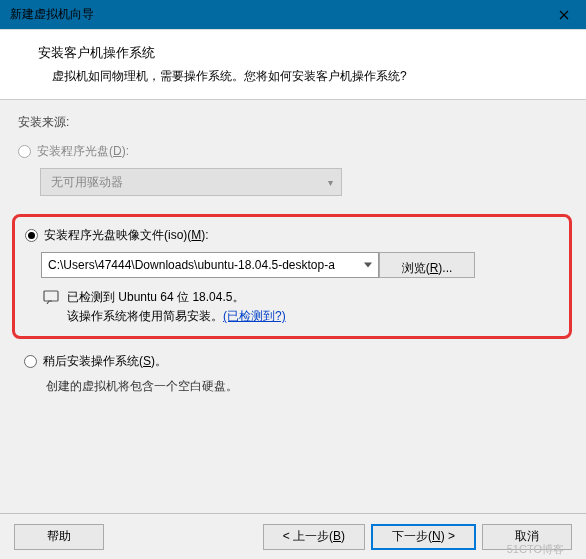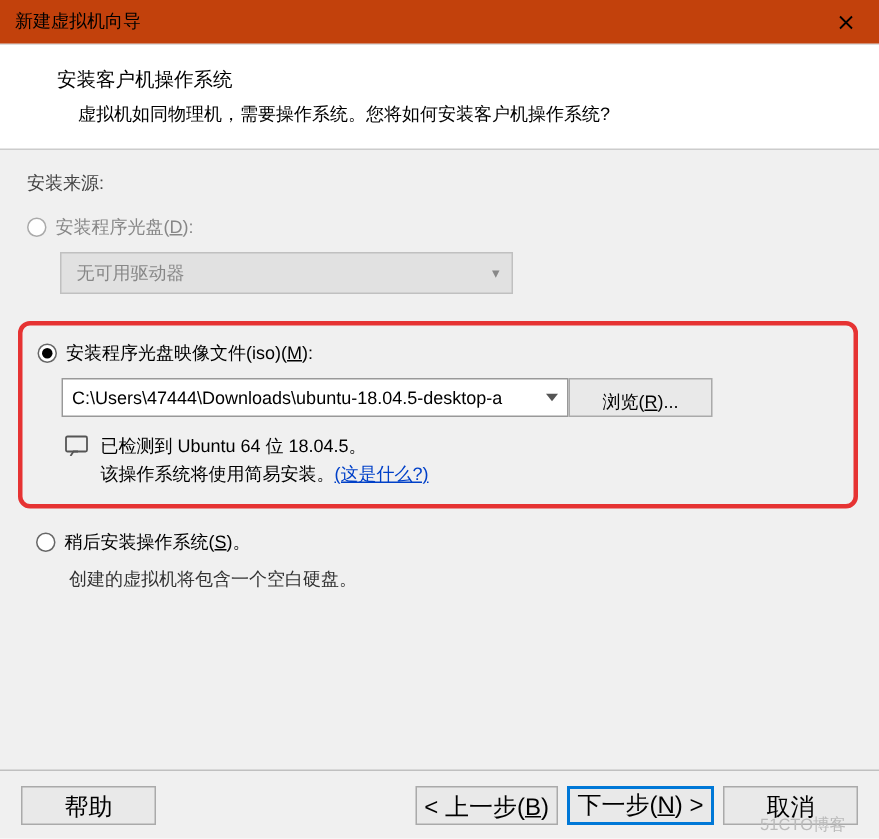--- a/index.html
+++ b/index.html
@@ -1,17 +1,17 @@
 <!DOCTYPE html>
 <html><head>
   <meta charset="utf-8">
   <style>
     * { box-sizing: border-box; margin: 0; padding: 0; }
     body { font-family: "Microsoft YaHei", "Segoe UI", sans-serif; font-size: 12px; color: #000; background: #fff; width: 586px; height: 559px; overflow: hidden; position: relative; }
-    .titlebar { display: flex; align-items: center; justify-content: space-between; height: 30px; padding: 0 0 0 10px; border-bottom: 1px solid #ddd; background: #c2410c; }
+    .titlebar { display: flex; align-items: center; justify-content: space-between; height: 30px; padding: 0 0 0 10px; border-bottom: 1px solid #ddd; background: #0369a1; }
     .close-btn { width: 44px; height: 30px; display: flex; align-items: center; justify-content: center; font-size: 14px; cursor: pointer; }
     .header-section { background: #fff; padding: 14px 20px 14px 38px; border-bottom: 1px solid #ccc; }
     .header-title { font-weight: normal; font-size: 13px; margin-bottom: 6px; }
     .header-desc { font-size: 12px; padding-left: 14px; }
     .content-area { background: #f0f0f0; padding: 14px 18px 10px 18px; height: 418px; }
     .source-label { margin-bottom: 12px; color: #444; }
     .option-group { margin-bottom: 18px; }
     .radio-row { display: flex; align-items: center; gap: 6px; margin-bottom: 8px; }
     .radio { width: 13px; height: 13px; border-radius: 50%; border: 1px solid #666; background: #fff; display: inline-flex; align-items: center; justify-content: center; flex-shrink: 0; }
     .radio.disabled { border-color: #aaa; }
@@ -26,21 +26,21 @@
     .path-input { flex: 1; max-width: 338px; height: 26px; background: #fff; border: 1px solid #999; padding: 0 22px 0 6px; font-size: 12px; position: relative; display: flex; align-items: center; }
     .path-input::after { content: ""; position: absolute; right: 6px; top: 50%; transform: translateY(-50%); border-left: 4px solid transparent; border-right: 4px solid transparent; border-top: 5px solid #555; }
     .browse-btn { width: 96px; height: 26px; background: #e9e9e9; border: 1px solid #aaa; display: flex; align-items: flex-end; justify-content: center; cursor: pointer; }
     .detect-row { display: flex; gap: 8px; margin: 4px 0 0 24px; font-size: 12px; line-height: 1.6; }
     .info-icon { width: 16px; height: 14px; flex-shrink: 0; margin-top: 2px; }
     .link { color: #0040c8; text-decoration: underline; cursor: pointer; }
     .later-group { margin-left: 6px; }
     .later-desc { margin: 8px 0 0 22px; color: #333; }
     .footer { position: absolute; bottom: 0; left: 0; right: 0; height: 46px; border-top: 1px solid #c0c0c0; background: #f0f0f0; display: flex; align-items: center; padding: 0 14px; gap: 6px; }
     .footer-spacer { flex: 1; }
-    .btn { height: 26px; min-width: 90px; background: #e9e9e9; border: 1px solid #aaa; display: flex; align-items: flex-end; justify-content: center; cursor: pointer; font-size: 16px; padding: 0 5px; }
+    .btn { height: 26px; min-width: 90px; background: #e9e9e9; border: 1px solid #aaa; display: flex; align-items: center; justify-content: center; cursor: pointer; font-size: 12px; padding: 0 19px; }
     .btn.default { border: 2px solid #0078d7; }
     .watermark { position: absolute; right: 22px; bottom: 2px; font-size: 11px; color: #bbb; z-index: 2; }
     .info-svg { fill: none; stroke: #555; stroke-width: 1.2; }
   </style>
 </head>
 <body>
 
 <div class="titlebar">
   <span>新建虚拟机向导</span>
   <div class="close-btn">
@@ -83,21 +83,21 @@
       </div>
     </div>
     <div class="detect-row">
       <svg class="info-icon" viewBox="0 0 16 14">
           <rect x="1" y="1" width="14" height="10" rx="1" class="info-svg"></rect>
           <path d="M4 14 L6 11 L9 11" class="info-svg"></path>
         </svg>
       <div>
         <div>已检测到 Ubuntu 64 位 18.04.5。</div>
         <div>
-          <span>该操作系统将使用简易安装。</span><span class="link">(这是什么?)</span>
+          <span>该操作系统将使用简易安装。</span><span class="link">(已检测到?)</span>
         </div>
       </div>
     </div>
   </div>
 
   <div class="later-group">
     <div class="radio-row">
       <span class="radio"></span>
       <span class="radio-label"><span>稍后安装操作系统(</span><span class="underline">S</span><span>)。</span></span>
     </div>

